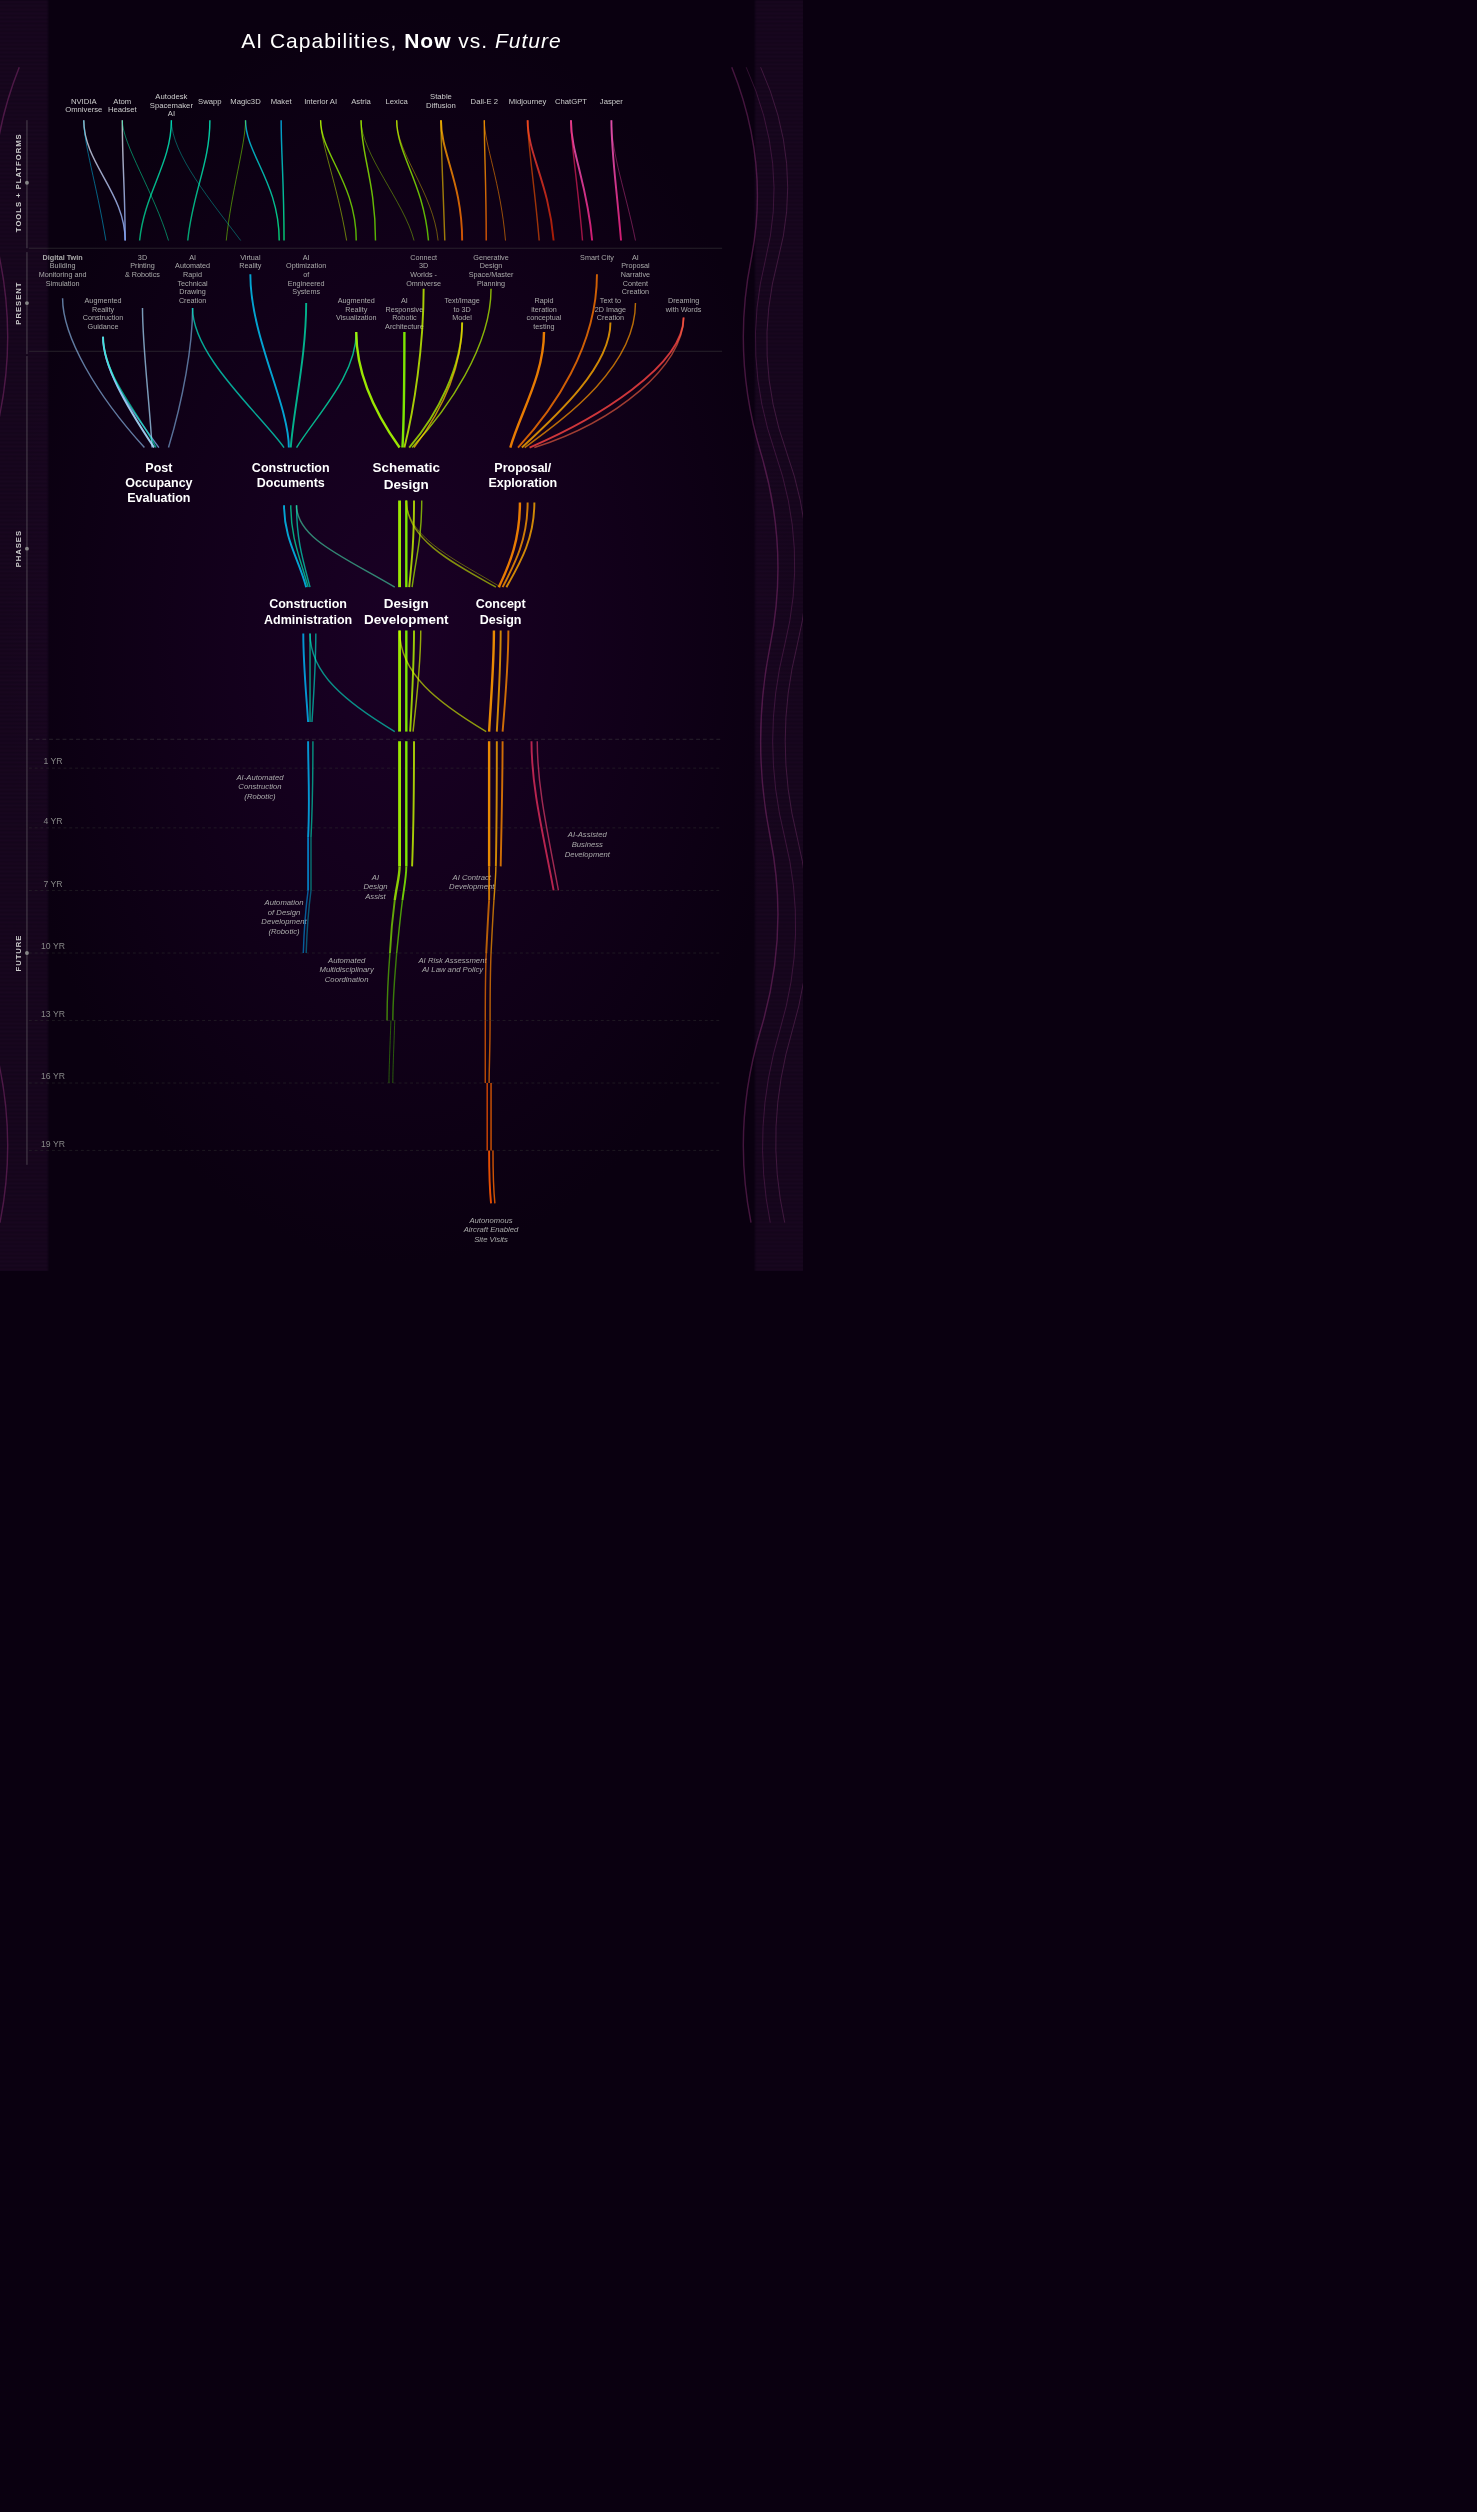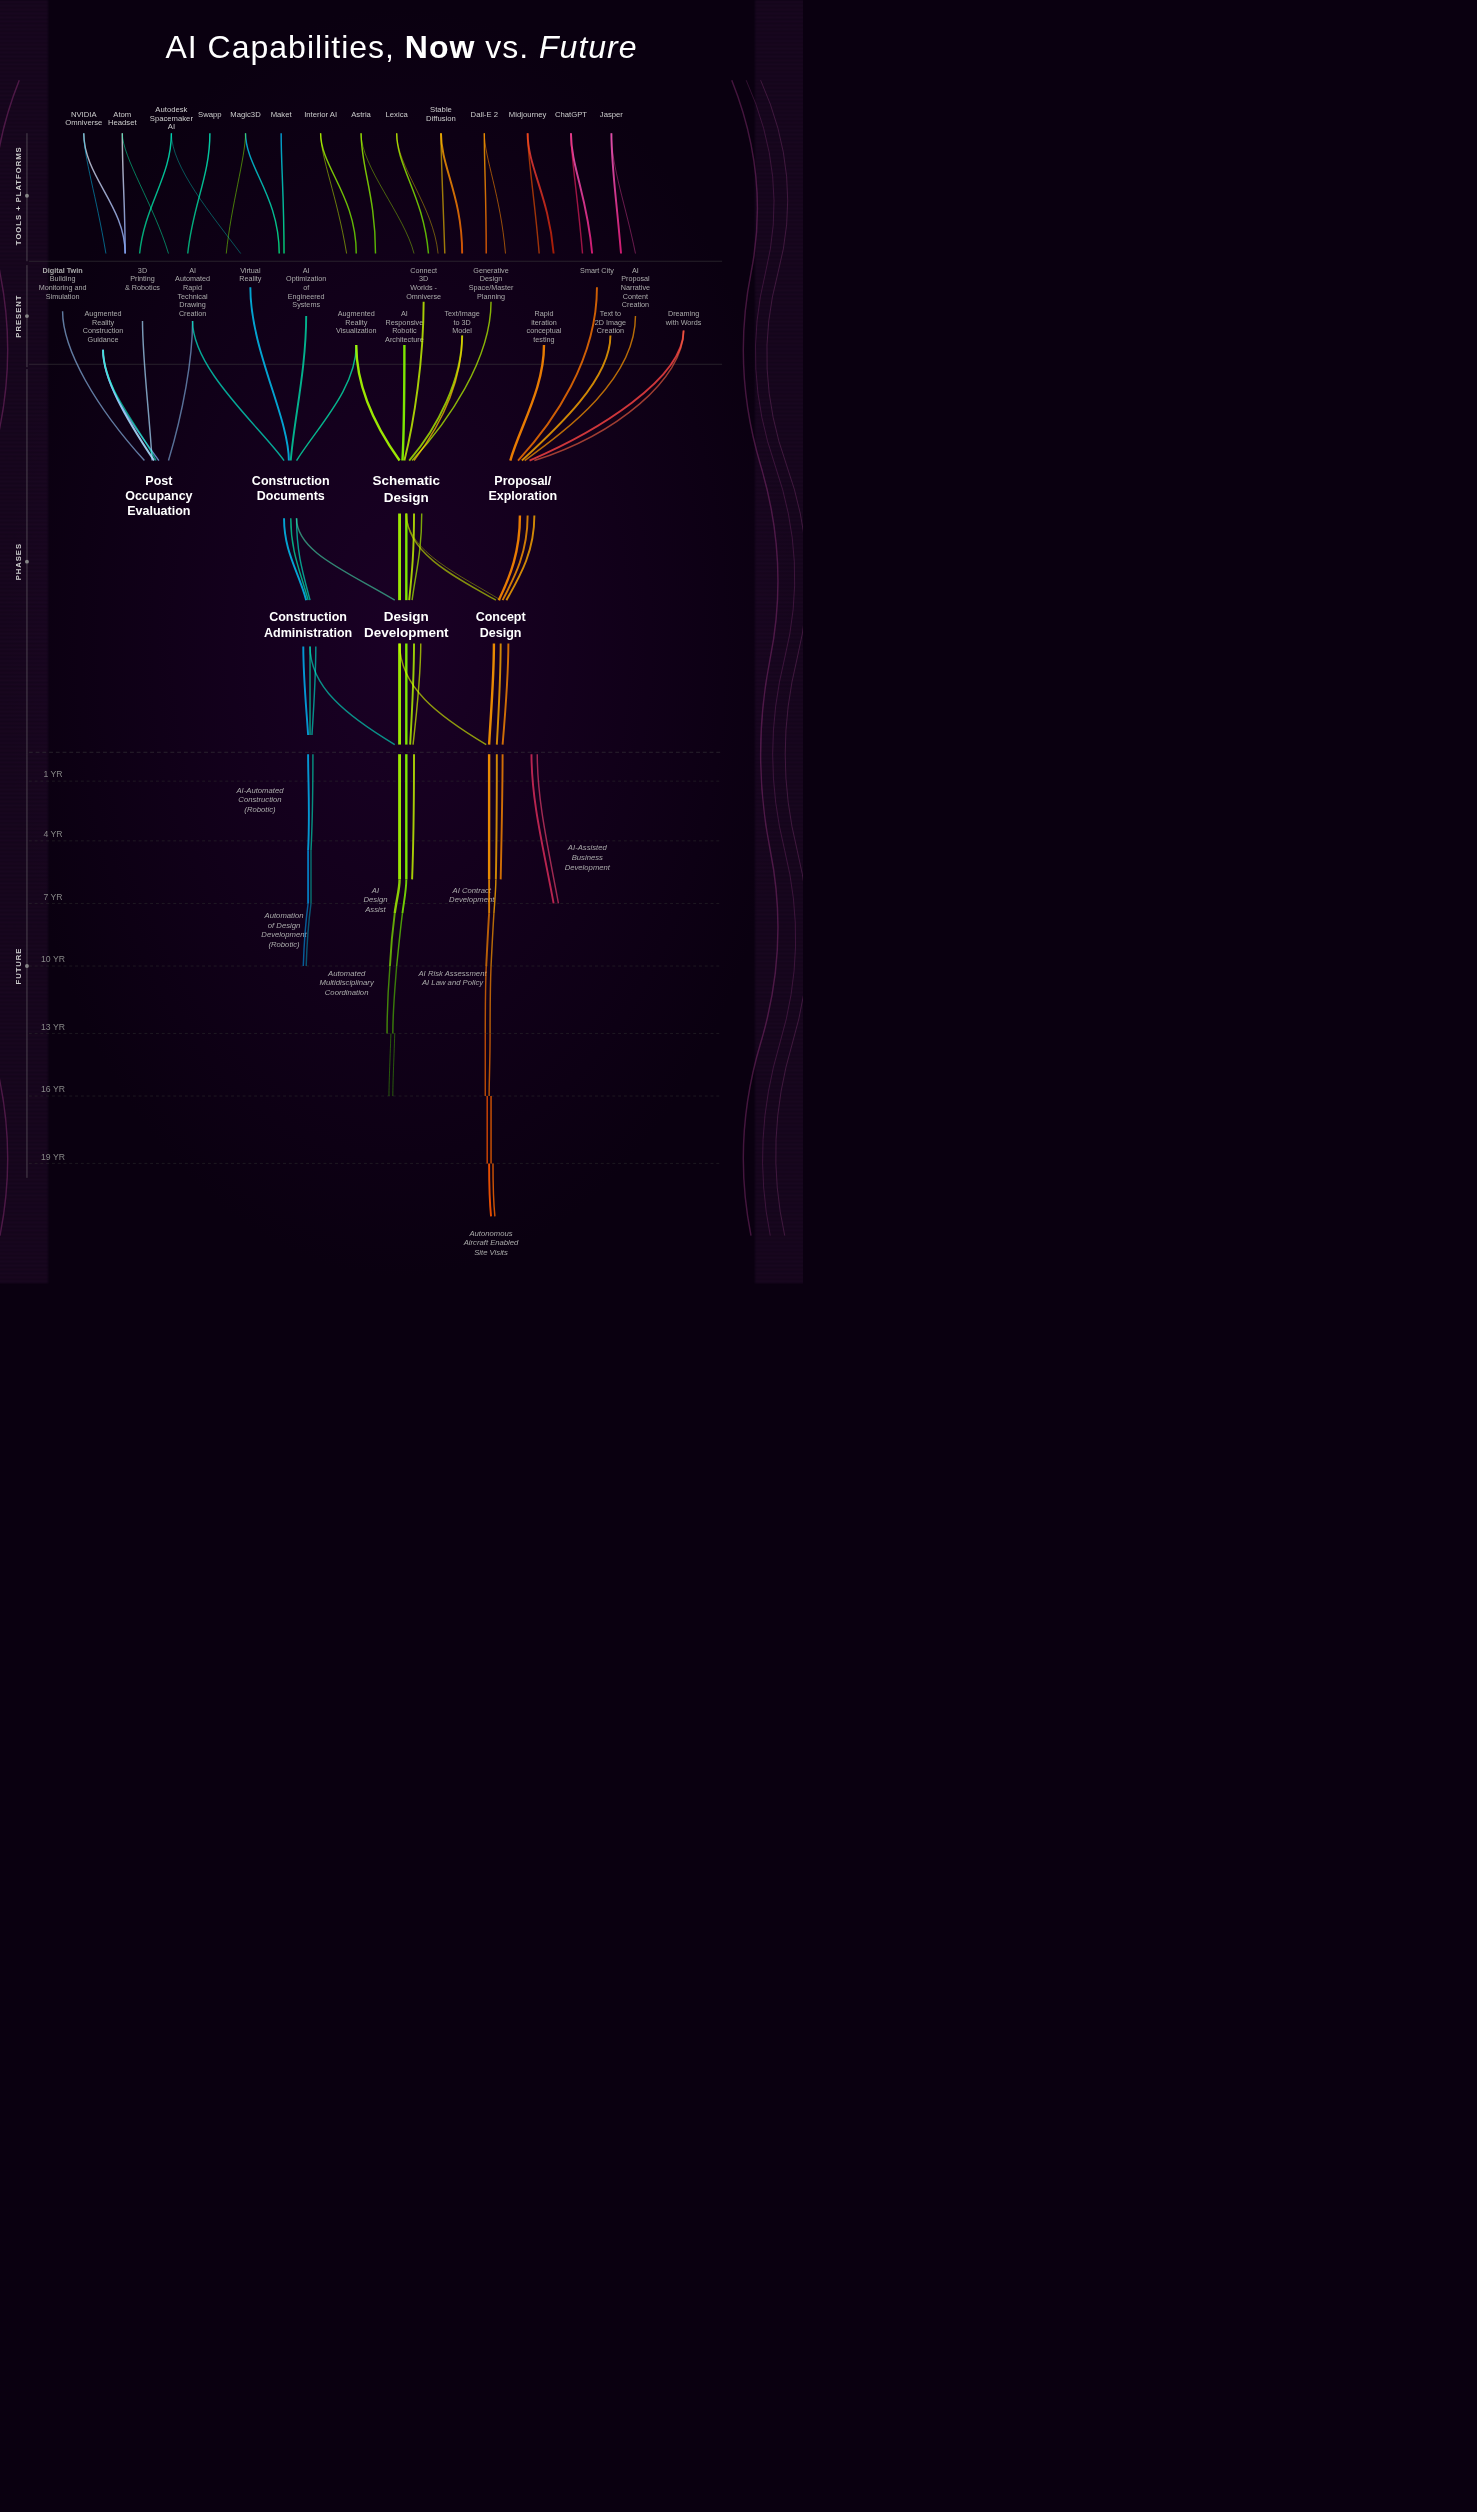--- a/index.html
+++ b/index.html
@@ -60,21 +60,21 @@
     
     .title-section {
       position: relative;
       z-index: 10;
       text-align: center;
       padding: 29px 0 14.4px;
     }
 
     .main-title {
       color: #ffffff;
-      font-size: 32px;
+      font-size: 21px;
       font-weight: 300;
       letter-spacing: 1px;
     }
 
     .main-title strong {
       font-weight: 900;
     }
 
     .main-title em {
       font-style: italic;

